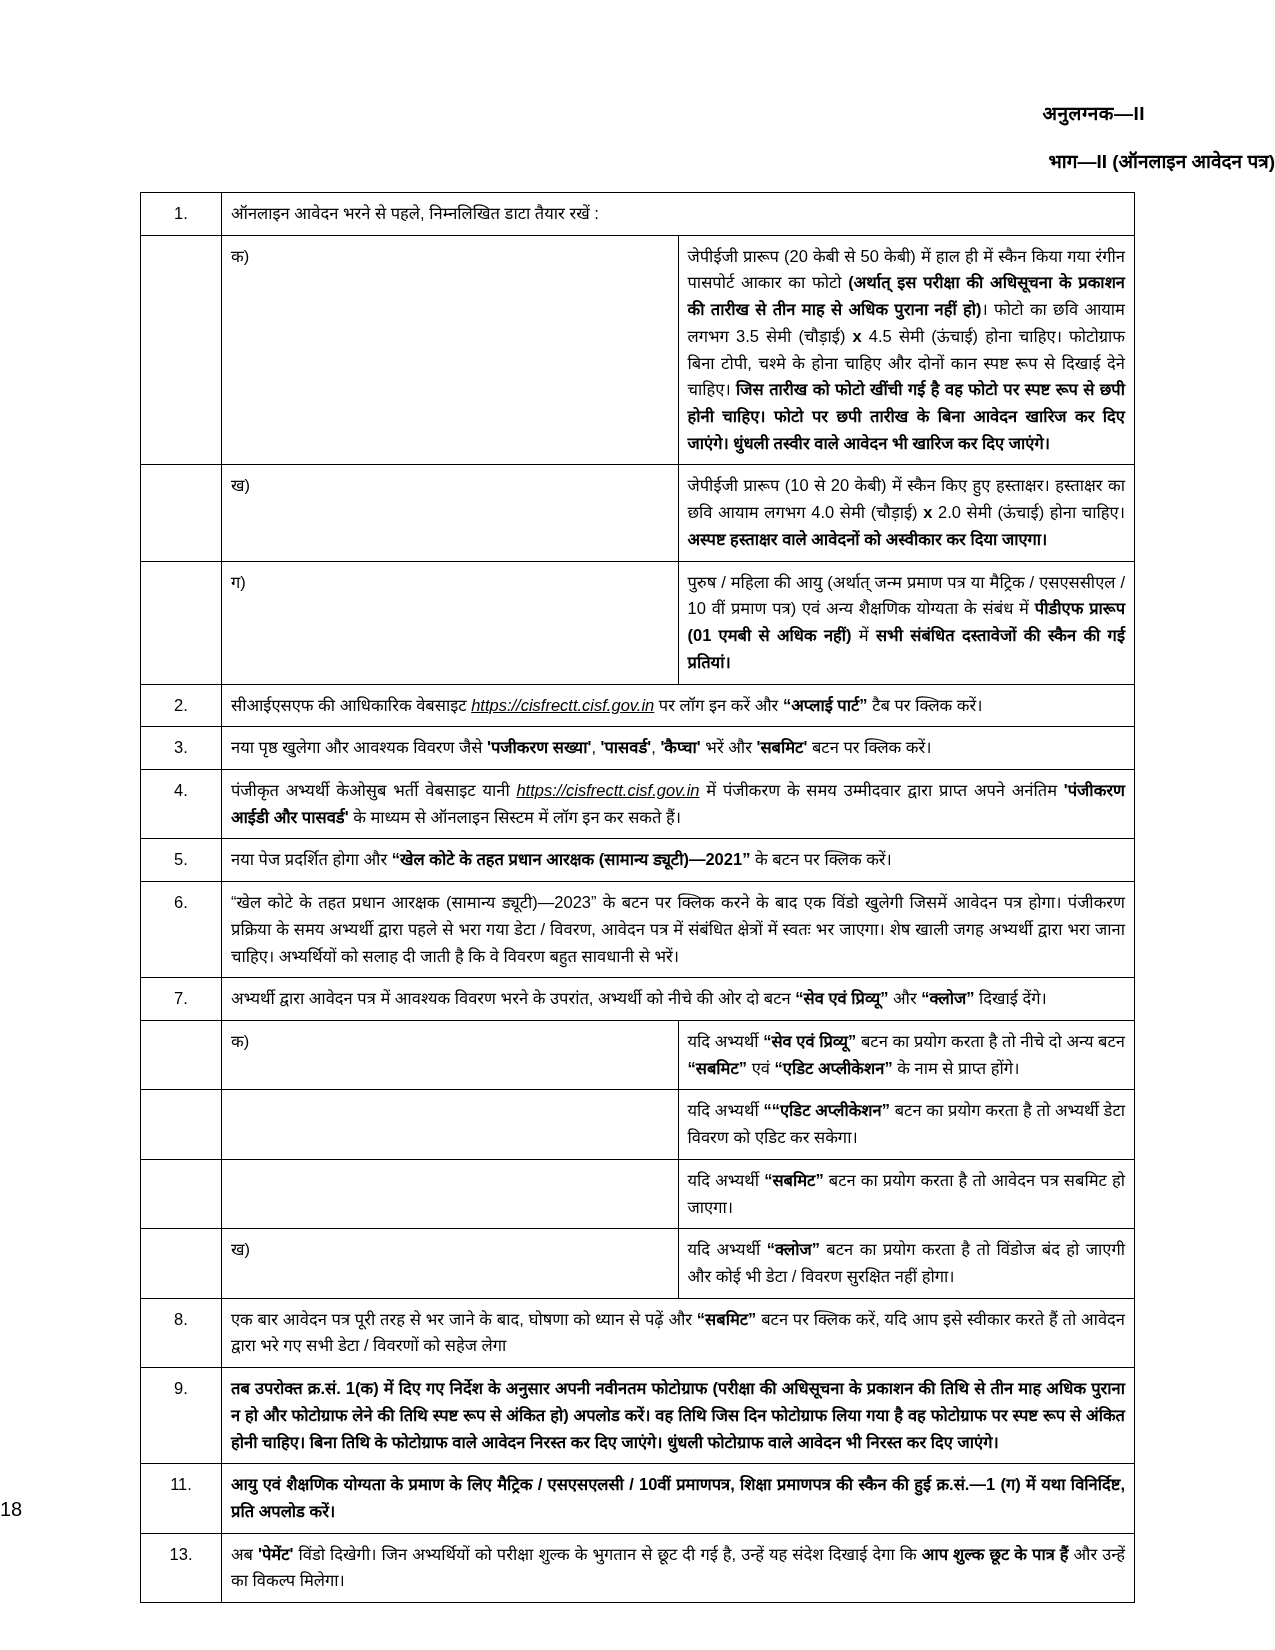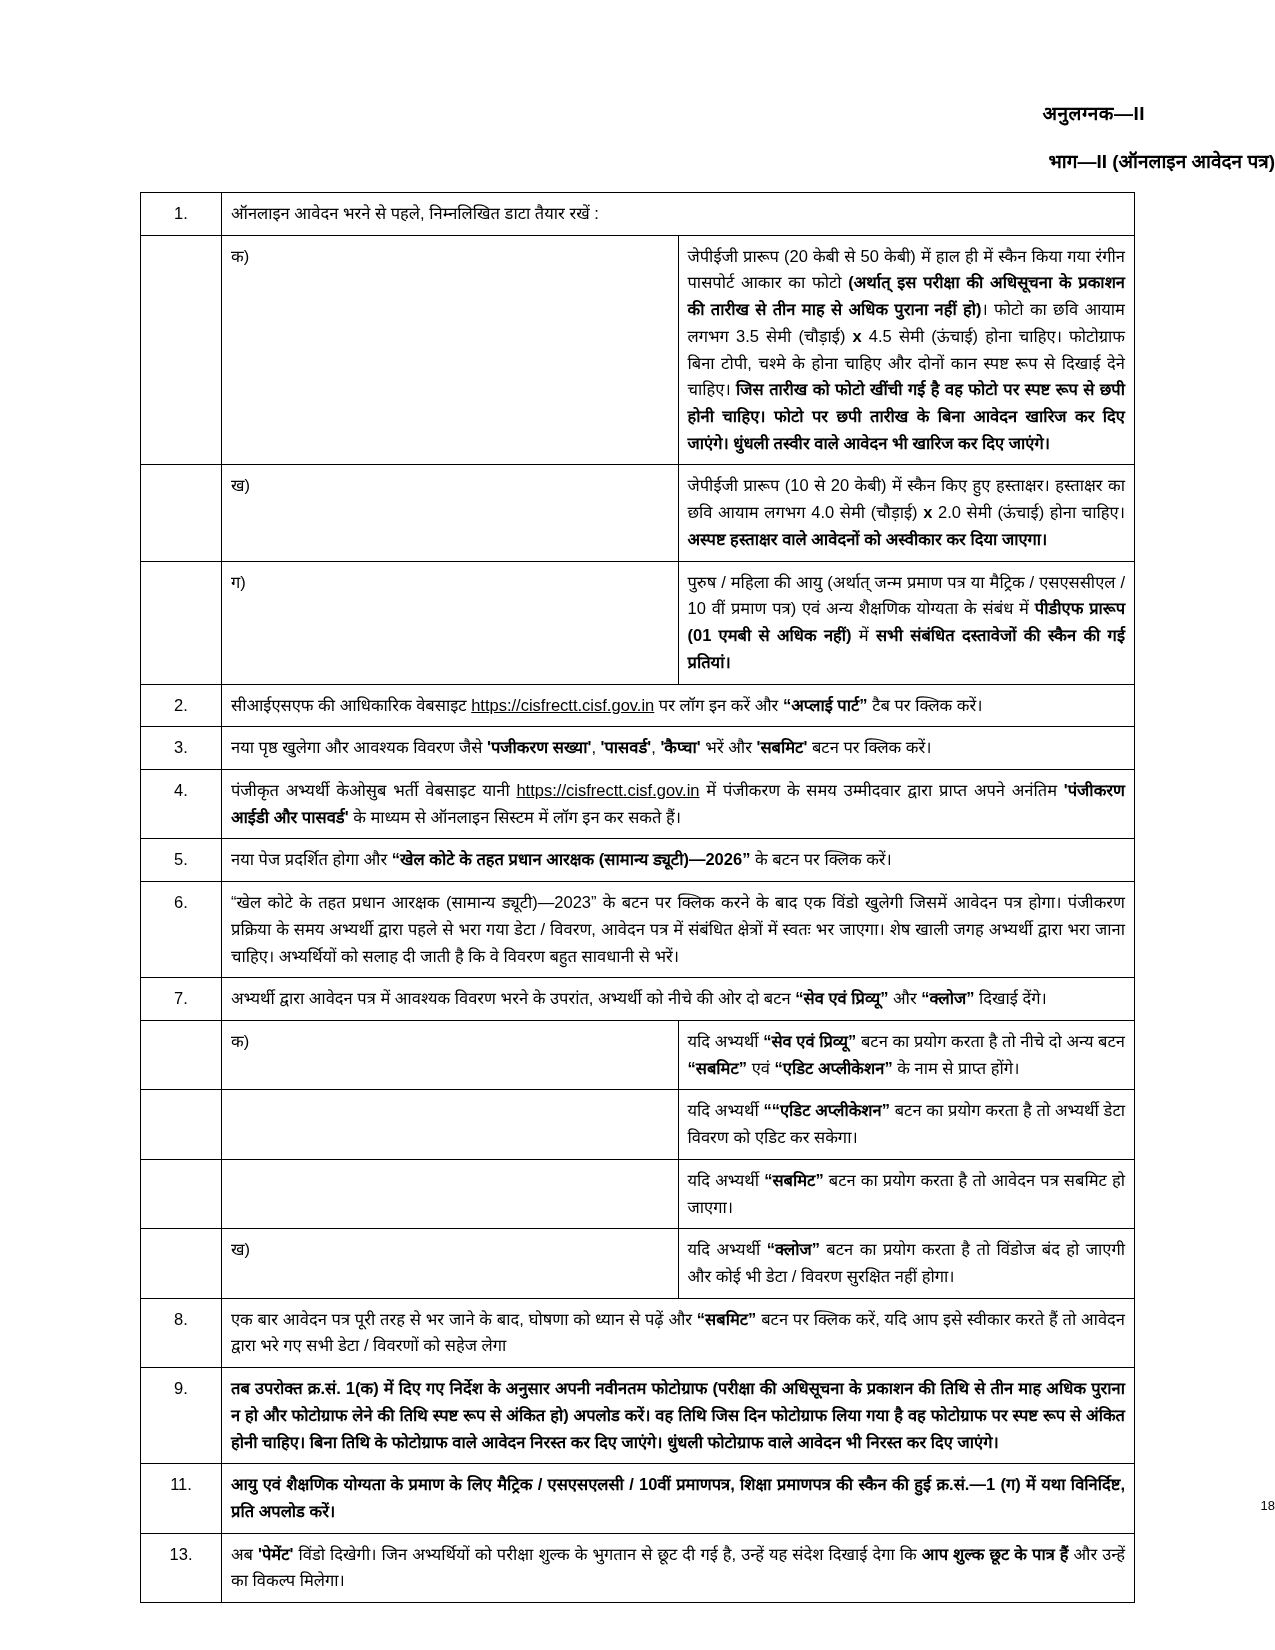--- a/index.html
+++ b/index.html
@@ -66,28 +66,29 @@
   td.body {
     text-align: justify;
   }
   td.blank {
     width: 62px;
   }
   .b { font-weight: 700; }
   a.link {
     color: #000;
     text-decoration: underline;
+    font-style: italic;
   }
   .pagenum {
     position: absolute;
     top: 1498px;
     left: 0;
     width: 1275px;
-    text-align: right;
-    font-size: 13px;
+    text-align: left;
+    font-size: 20px;
   }
 </style>
 </head>
 <body>
 
 <div class="page">
 
   <div class="annexure">अनुलग्नक—II</div>
 
   <div class="doc-title">भाग—II (ऑनलाइन आवेदन पत्र)</div>
@@ -133,21 +134,21 @@
       </tr>
       <tr>
         <td class="num">4.</td>
         <td class="body" colspan="2">
           पंजीकृत अभ्यर्थी केओसुब भर्ती वेबसाइट यानी <a class="link" href="#">https://cisfrectt.cisf.gov.in</a> में पंजीकरण के समय उम्मीदवार द्वारा प्राप्त अपने अनंतिम <span class="b">'पंजीकरण आईडी और पासवर्ड'</span> के माध्यम से ऑनलाइन सिस्टम में लॉग इन कर सकते हैं।
         </td>
       </tr>
       <tr>
         <td class="num">5.</td>
         <td class="body" colspan="2">
-          नया पेज प्रदर्शित होगा और <span class="b">“खेल कोटे के तहत प्रधान आरक्षक (सामान्य ड्यूटी)—2026”</span> के बटन पर क्लिक करें।
+          नया पेज प्रदर्शित होगा और <span class="b">“खेल कोटे के तहत प्रधान आरक्षक (सामान्य ड्यूटी)—2021”</span> के बटन पर क्लिक करें।
         </td>
       </tr>
       <tr>
         <td class="num">6.</td>
         <td class="body" colspan="2">“खेल कोटे के तहत प्रधान आरक्षक (सामान्य ड्यूटी)—2023” के बटन पर क्लिक करने के बाद एक विंडो खुलेगी जिसमें आवेदन पत्र होगा। पंजीकरण प्रक्रिया के समय अभ्यर्थी द्वारा पहले से भरा गया डेटा / विवरण, आवेदन पत्र में संबंधित क्षेत्रों में स्वतः भर जाएगा। शेष खाली जगह अभ्यर्थी द्वारा भरा जाना चाहिए। अभ्यर्थियों को सलाह दी जाती है कि वे विवरण बहुत सावधानी से भरें।</td>
       </tr>
       <tr>
         <td class="num">7.</td>
         <td class="body" colspan="2">
           अभ्यर्थी द्वारा आवेदन पत्र में आवश्यक विवरण भरने के उपरांत, अभ्यर्थी को नीचे की ओर दो बटन <span class="b">“सेव एवं प्रिव्यू”</span> और <span class="b">“क्लोज”</span> दिखाई देंगे।

